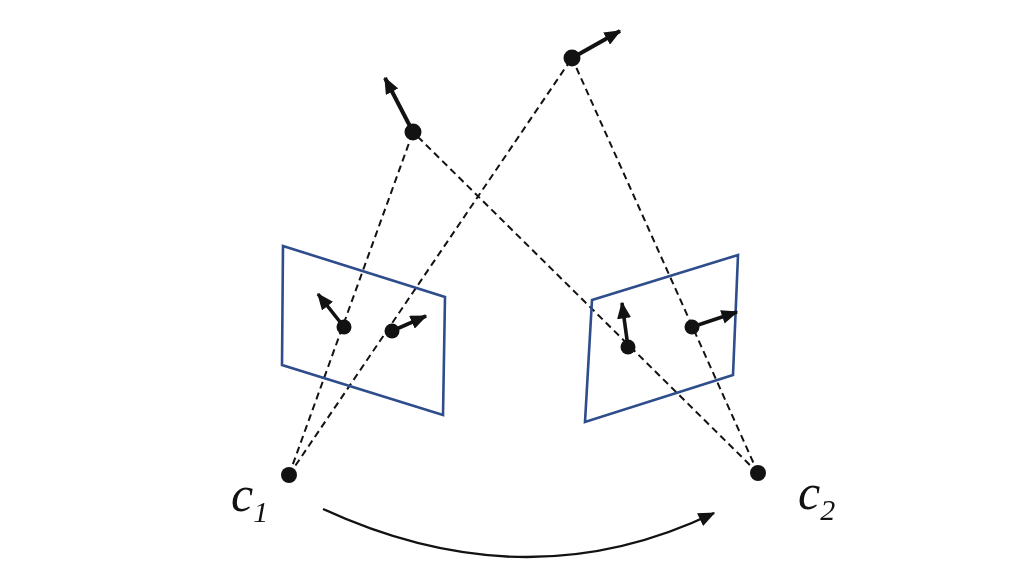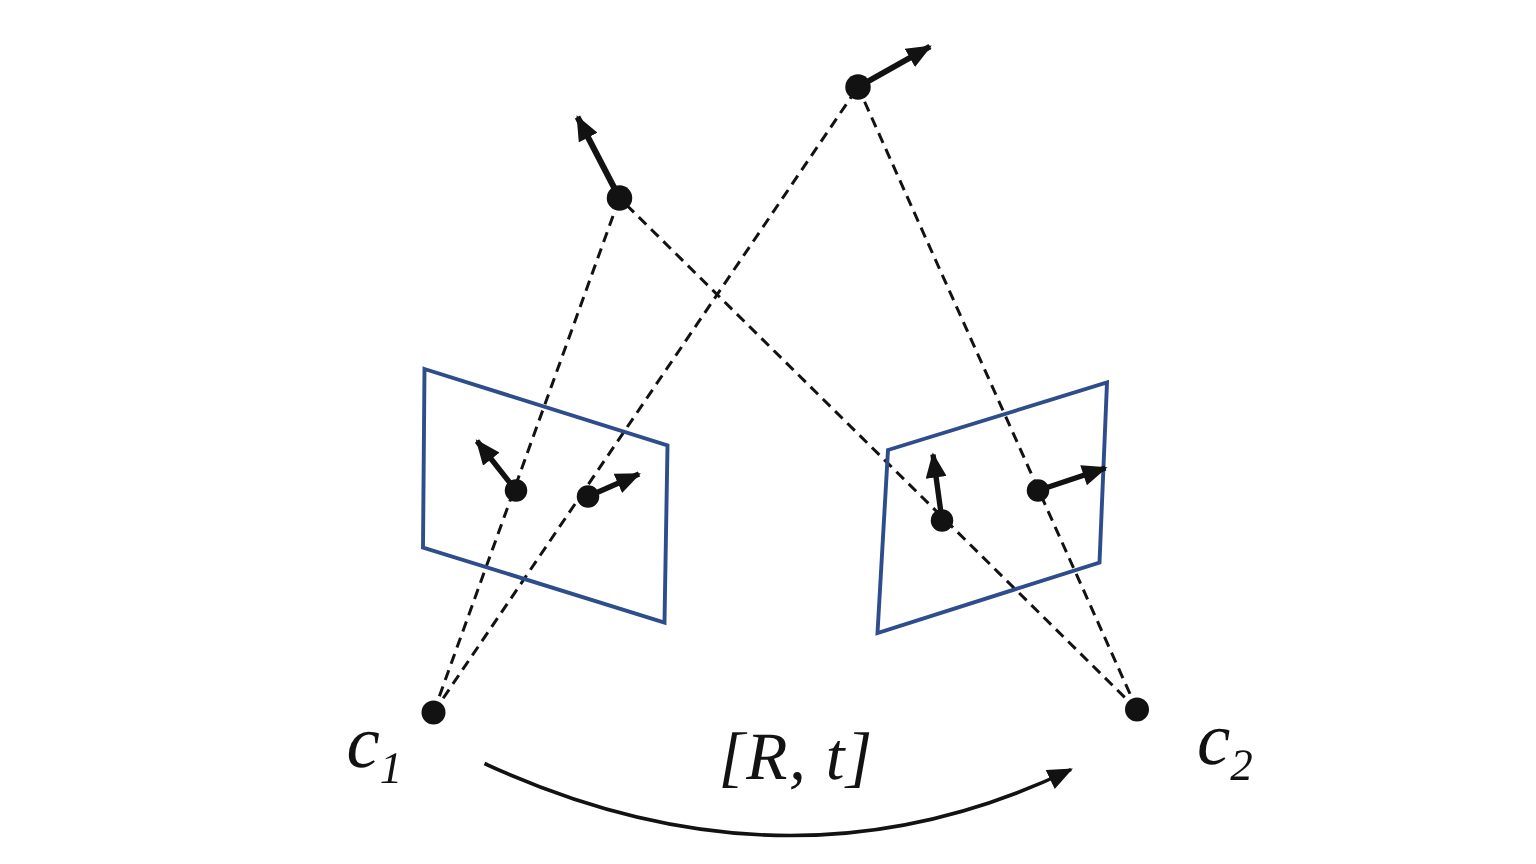--- a/index.html
+++ b/index.html
@@ -72,14 +72,13 @@
         <circle cx="692" cy="327" r="7.5" class="dot"></circle>
         <circle cx="289" cy="475" r="8" class="dot"></circle>
         <circle cx="758" cy="473" r="8" class="dot"></circle>
       </g>
   </svg>
 
   <div class="label" id="label-c1" style="left:231px; top:469px;"><span>c</span><sub>1</sub></div>
 
   <div class="label" id="label-c2" style="left:786px; top:467px;margin-left:12px;"><span>c</span><sub>2</sub></div>
 
-  <div class="label" id="label-rt" style="left:479px; top:482px;">[R, t]</div>
 </div>
 
 </body></html>

